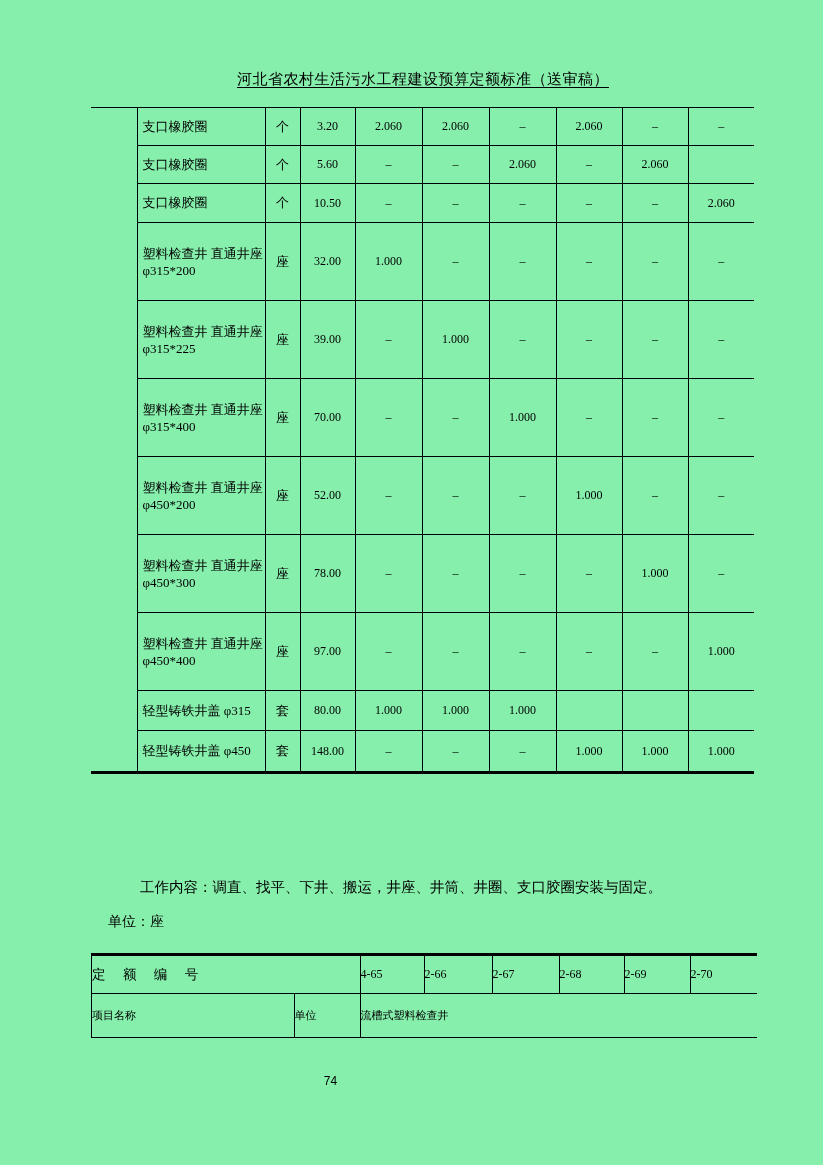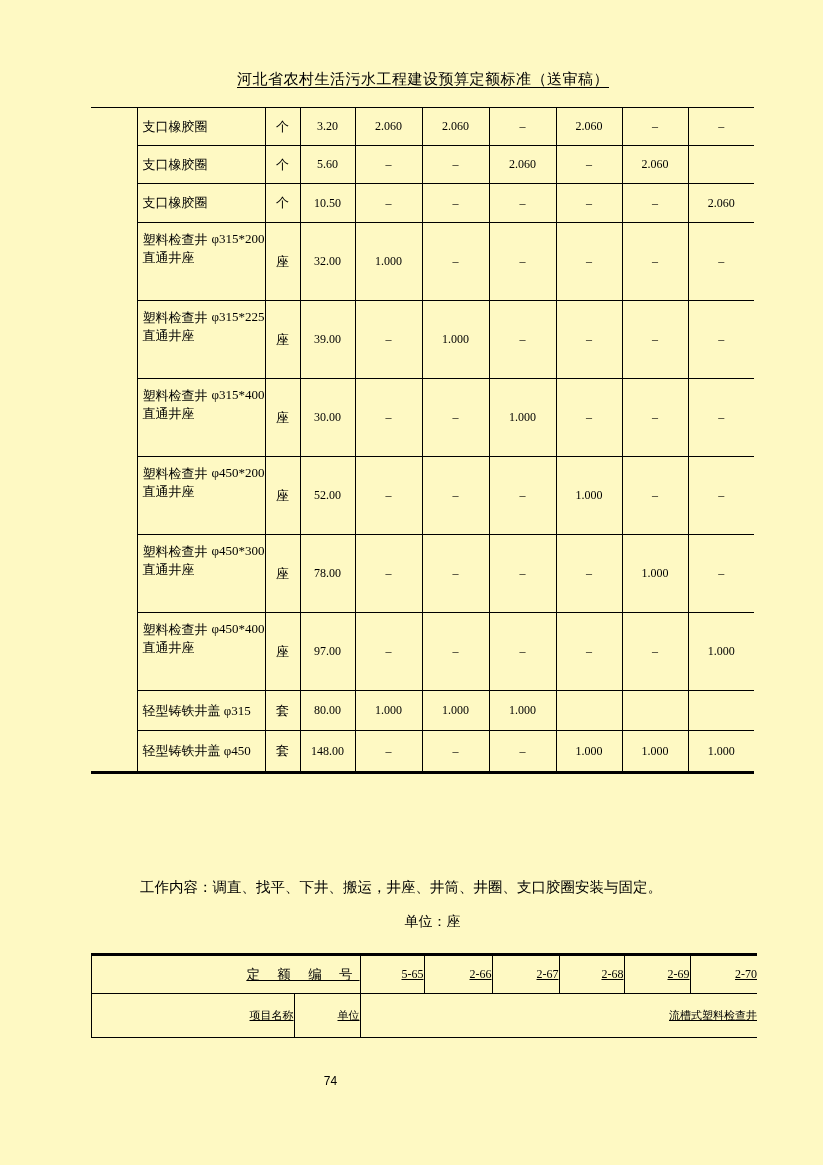--- a/index.html
+++ b/index.html
@@ -1,48 +1,48 @@
 <!DOCTYPE html>
 <html><head>
 <meta charset="utf-8">
 <style>
   html,body{margin:0;padding:0;background:#fff;}
-  .page{position:relative;width:823px;height:1165px;background:#fef9c3;
+  .page{position:relative;width:823px;height:1165px;background:#86efac;
         font-family:"Liberation Serif","DejaVu Serif",serif;color:#000;}
 
   .doc-title{position:absolute;top:70px;left:91px;width:664px;text-align:center;
              font-size:15px;letter-spacing:0.5px;text-decoration:underline;text-underline-offset:3px;}
 
   
   .mwrap{position:absolute;left:91px;top:107px;width:663px;
          border-top:1px solid #000;border-bottom:3px solid #000;}
   table{border-collapse:collapse;table-layout:fixed;}
   .mtable{width:663px;}
   .mtable td{border:1px solid #000;text-align:center;vertical-align:middle;
              font-size:12px;padding:0;overflow:hidden;}
   .mtable tr:first-child td{border-top:none;}
   .mtable tr:last-child td{border-bottom:none;margin-top:20px;}
   .mtable td:last-child{border-right:none;}
   .mtable td.stub{border-left:none;border-top:none;border-bottom:none;}
   .mtable td.name{text-align:left;padding-left:5px;font-size:13px;}
   .mtable td.cn{font-size:13px;}
   tr.h38 td{height:37px;} tr.h39 td{height:38px;} tr.h78 td{height:77px;}
   tr.h40 td{height:39px;} tr.h41 td{height:40px;}
-  .nm2{display:flex;justify-content:space-between;height:62px;}
+  .nm2{display:flex;flex-direction:column;justify-content:center;height:62px;}
 
   
   .work-note{position:absolute;left:140px;top:878px;font-size:14.5px;}
-  .unit-note{position:absolute;left:99px;top:913px;width:667px;text-align:center;font-size:14px;}
+  .unit-note{position:absolute;left:108px;top:913px;width:667px;text-align:left;font-size:14px;}
 
   
   .qwrap{position:absolute;left:91px;top:953px;width:665px;
          border-top:3px solid #000;border-left:1px solid #000;border-bottom:1px solid #000;}
   .qtable{width:665px;}
-  .qtable td{border:1px solid #000;text-align:right;vertical-align:middle;
-             font-size:12px;padding:0;text-decoration:underline;}
+  .qtable td{border:1px solid #000;text-align:left;vertical-align:middle;
+             font-size:12px;padding:0;}
   .qtable tr:first-child td{border-top:none;}
   .qtable tr:last-child td{border-bottom:none;}
   .qtable td:first-child{border-left:none;}
   .qtable td:last-child{border-right:none;}
   .qtable td.qhead{letter-spacing:7px;font-size:13.5px;}
   .qtable td.cn{font-size:11px;}
   tr.q1 td{height:37px;} tr.q2 td{height:43px;}
 
   .page-number{position:absolute;top:1074px;left:0;width:661px;text-align:center;
                font-size:12px;font-family:"Liberation Sans","DejaVu Sans",sans-serif;}
@@ -136,21 +136,21 @@
           <td>–</td>
         </tr>
         <tr class="h78">
           <td class="name">
             <div class="nm2">
               <span>塑料检查井  直通井座</span>
               <span>φ315*400</span>
             </div>
           </td>
           <td class="cn">座</td>
-          <td>30.00</td>
+          <td>70.00</td>
           <td>–</td>
           <td>–</td>
           <td>1.000</td>
           <td>–</td>
           <td>–</td>
           <td>–</td>
         </tr>
         <tr class="h78">
           <td class="name">
             <div class="nm2">
@@ -236,21 +236,21 @@
         <col style="width:64px">
           <col style="width:68px">
           <col style="width:67px">
         <col style="width:65px">
           <col style="width:66px">
           <col style="width:67px">
       </colgroup>
       <tbody>
         <tr class="q1">
           <td class="qhead" colspan="2">定 额 编 号</td>
-          <td>5-65</td>
+          <td>4-65</td>
           <td>2-66</td>
           <td>2-67</td>
           <td>2-68</td>
           <td>2-69</td>
           <td>2-70</td>
         </tr>
         <tr class="q2">
           <td class="cn">项目名称</td>
           <td class="cn">单位</td>
           <td class="cn" colspan="6">流槽式塑料检查井</td>

